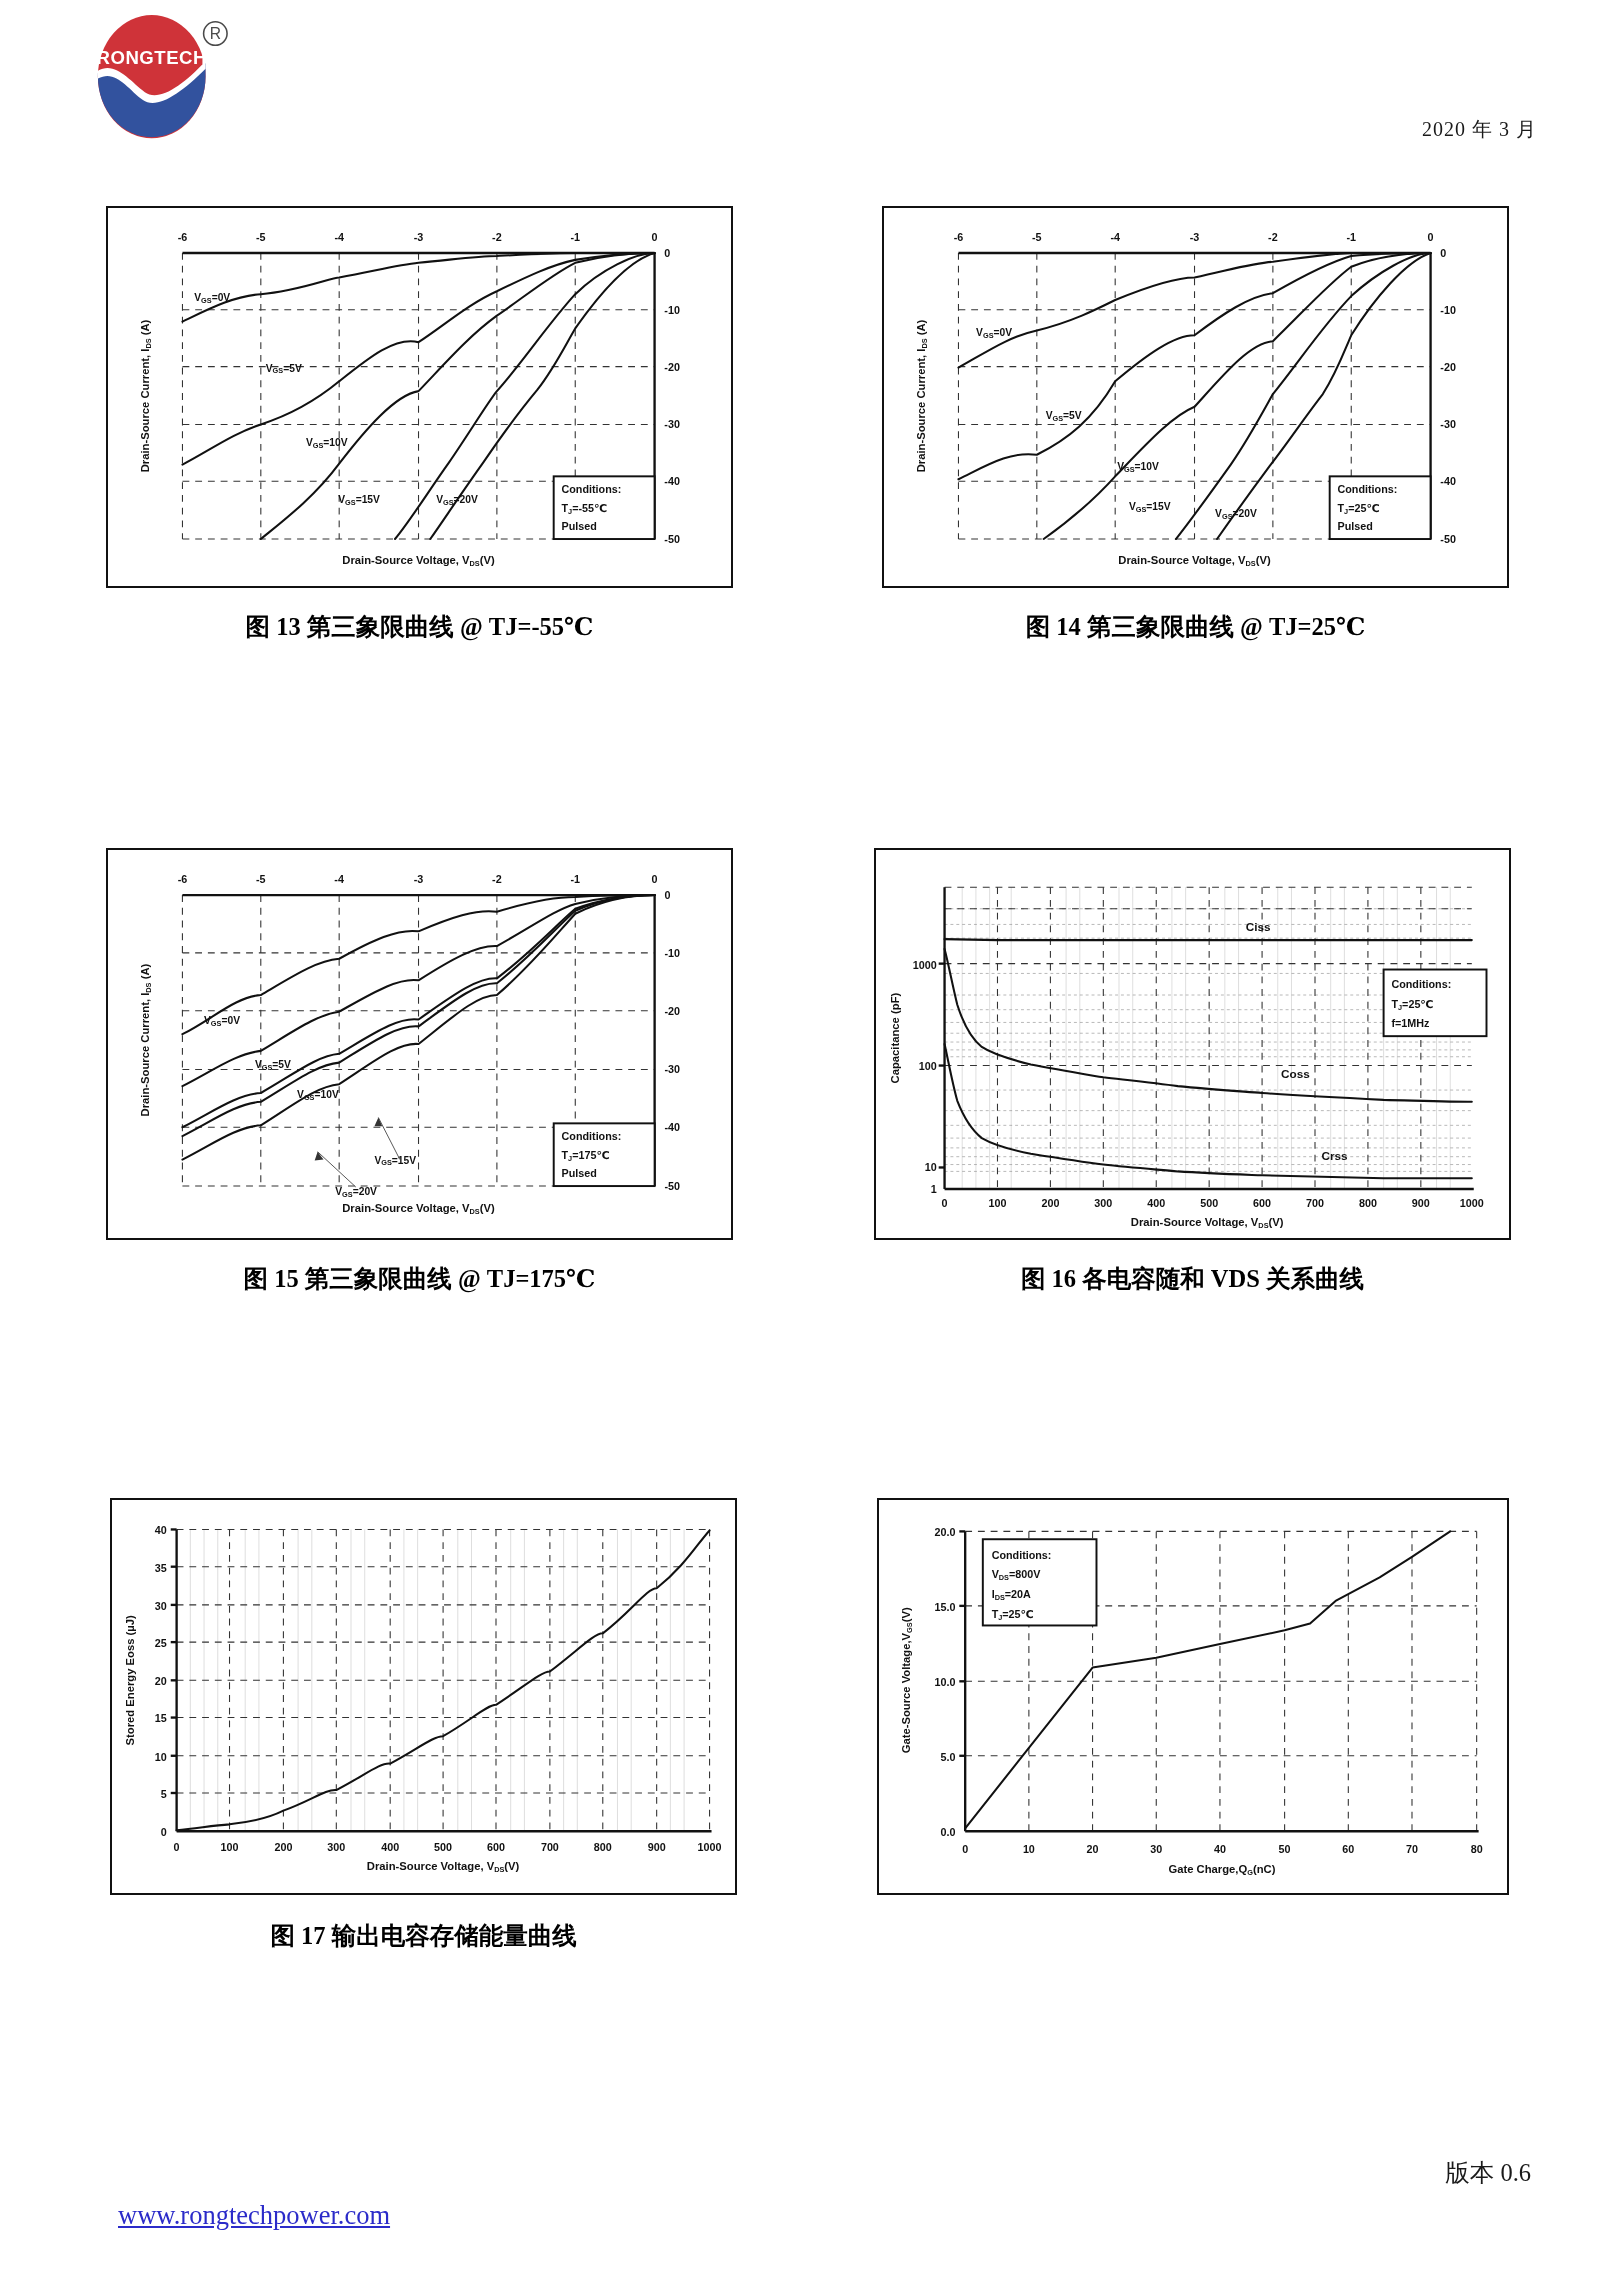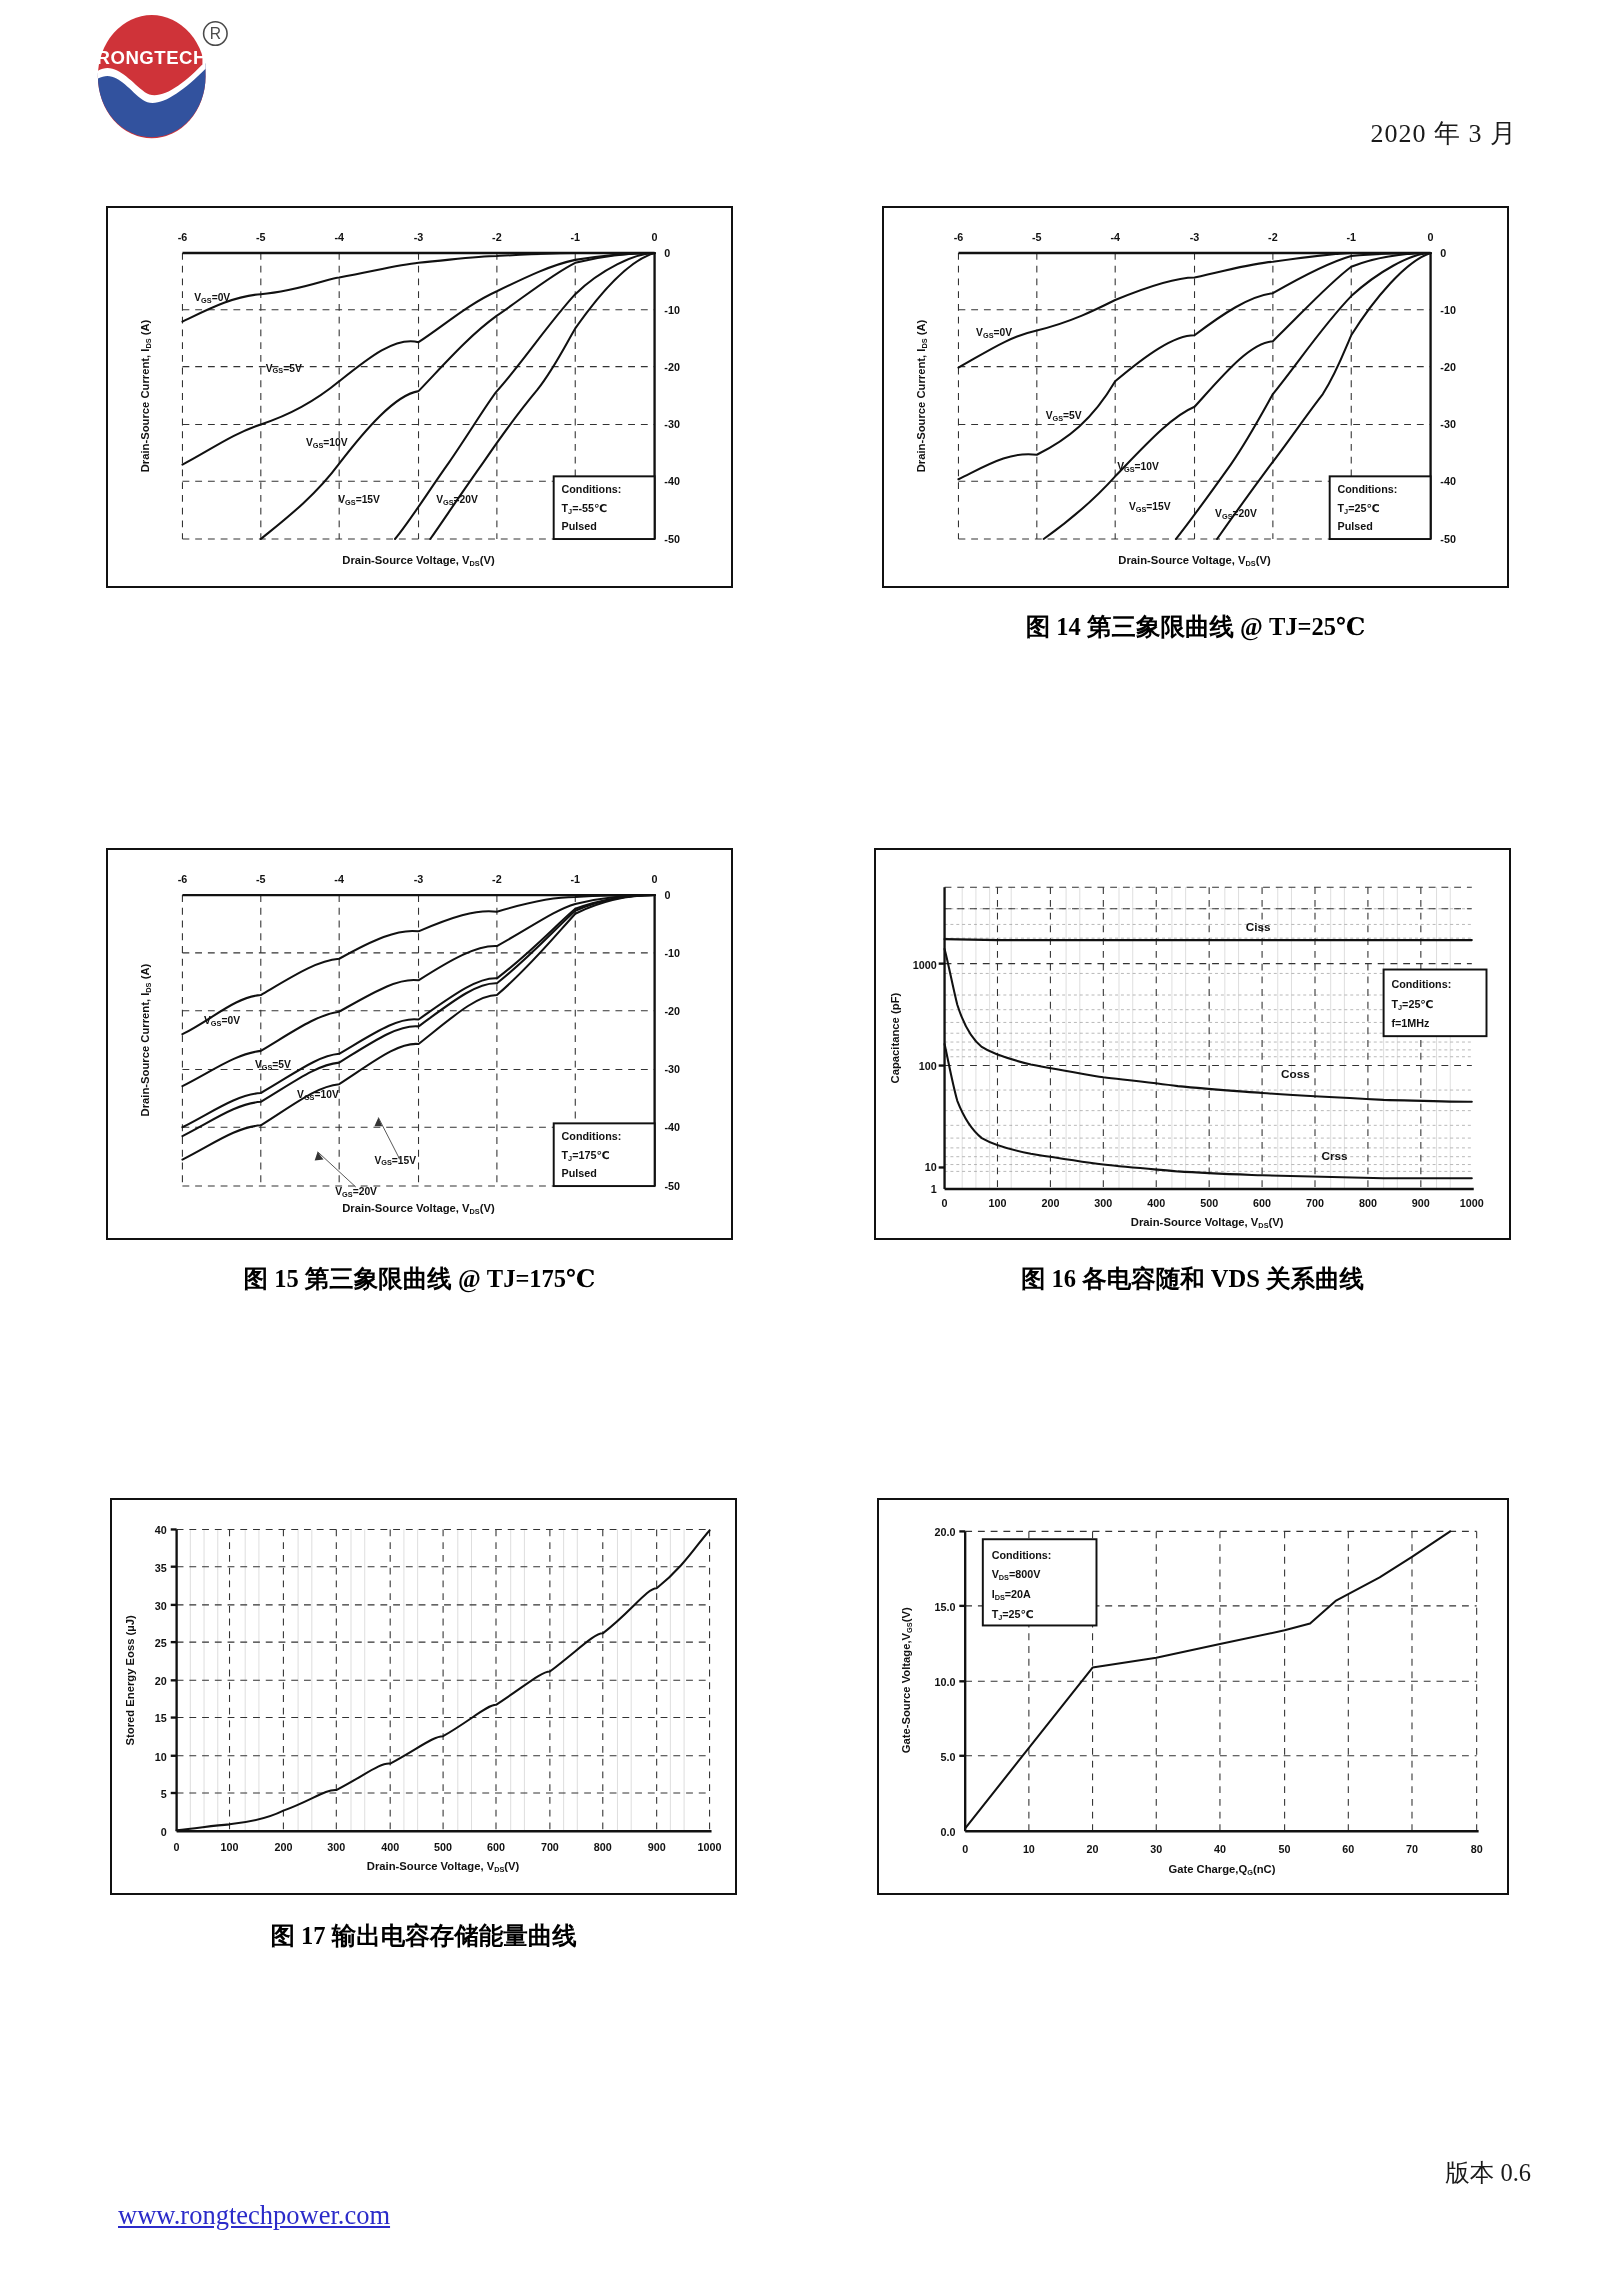--- a/index.html
+++ b/index.html
@@ -7,23 +7,23 @@
     width:1621px;height:2293px;background:#fff;
     font-family:"Liberation Sans","DejaVu Sans",sans-serif;
     position:relative;overflow:hidden;
   }
   .page{position:relative;width:1621px;height:2293px;}
 
   
   .logo{position:absolute;left:86px;top:11.8px;width:152px;height:137px;}
   .logo svg{display:block;}
   .header-date{
-    position:absolute;right:104px;top:116px;
+    position:absolute;right:84px;top:116px;
     font-family:"Liberation Serif","DejaVu Serif",serif;
-    font-size:26px;color:#1a1a1a;letter-spacing:1px;white-space:nowrap;text-align:right;
+    font-size:20px;color:#1a1a1a;letter-spacing:1px;white-space:nowrap;text-align:right;
   }
 
   
   .fig{position:absolute;}
   .fig-frame{
     position:absolute;left:0;top:0;
     border:2.9px solid #111;background:#fff;box-sizing:border-box;
   }
   .fig-caption{
     position:absolute;left:0;width:100%;text-align:center;
@@ -138,20 +138,21 @@
       <text class="curve-lbl" x="237" y="303">V<tspan class="sub" dy="2">GS</tspan><tspan dy="-2">=15V</tspan></text>
       <text class="curve-lbl" x="337" y="303">V<tspan class="sub" dy="2">GS</tspan><tspan dy="-2">=20V</tspan></text>
 
       <g>
         <rect class="cond-box" x="457" y="276" width="103" height="64"></rect>
         <text class="cond-t" x="465" y="293">Conditions:</text>
         <text class="cond-t" x="465" y="312">T<tspan class="sub" dy="2">J</tspan><tspan dy="-2">=-55℃</tspan></text>
         <text class="cond-t" x="465" y="331">Pulsed</text>
       </g>
     </svg>
+    <div class="fig-caption" style="top:404px;">图 13  第三象限曲线  @ TJ=-55℃</div>
   </div>
 
   <div class="fig" style="left:882px;top:206px;width:627px;height:382px;">
     <div class="fig-frame" style="width:627px;height:382px;"></div>
     <svg class="chart-svg" width="627" height="382" viewBox="0 0 640 390">
       <g class="grid-d">
         <line x1="78" y1="48" x2="78" y2="340"></line>
         <line x1="158" y1="48" x2="158" y2="340"></line>
         <line x1="238" y1="48" x2="238" y2="340"></line>
         <line x1="319" y1="48" x2="319" y2="340"></line>

